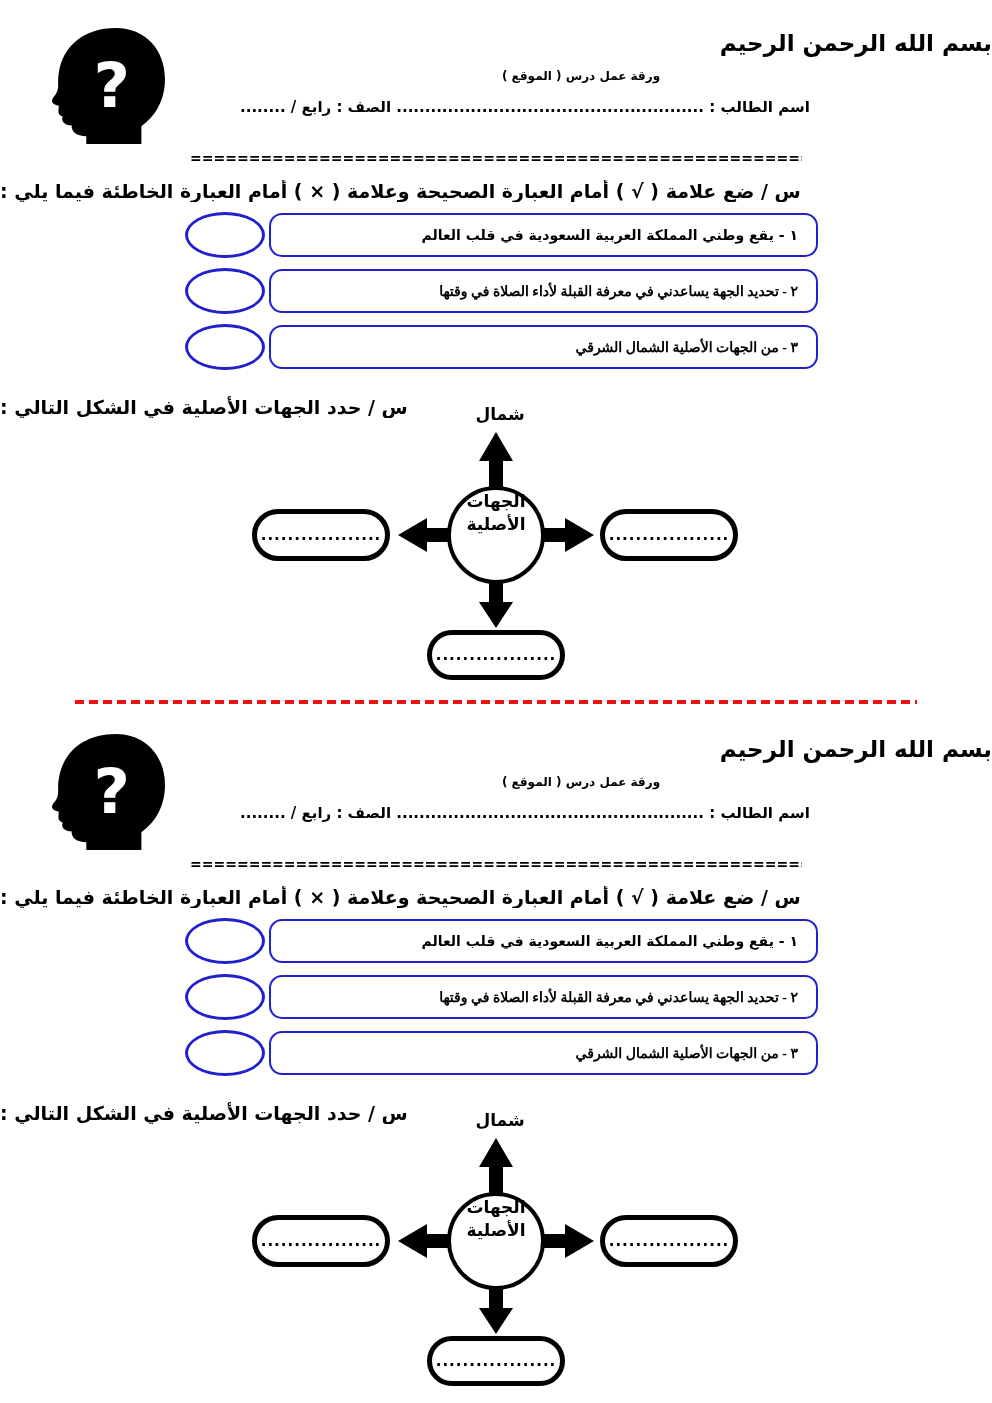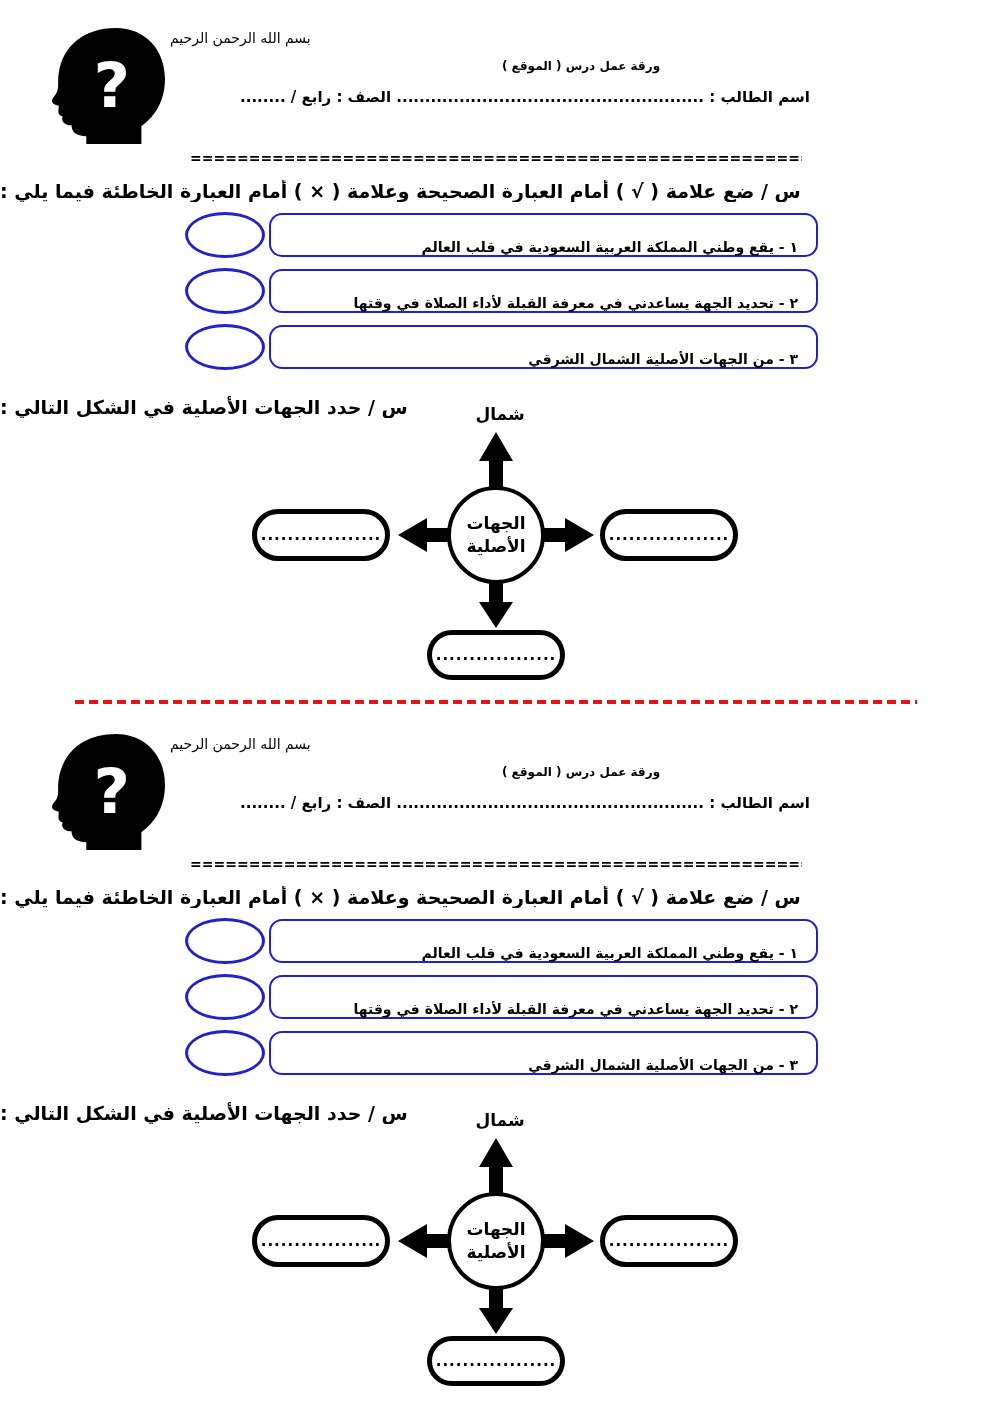--- a/index.html
+++ b/index.html
@@ -5,37 +5,37 @@
   html,body{margin:0;padding:0;}
   body{
     width:992px;height:1403px;overflow:hidden;background:#ffffff;color:#000;
     font-family:"DejaVu Sans", sans-serif;
   }
   .sheet{height:697px;overflow:hidden;position:relative;background:#fff;}
   .sheet-header{display:flex;align-items:flex-start;padding:24px 0 0 38px;}
   .logo{width:132px;height:120px;flex:none;}
   .logo svg{display:block;}
   .header-text{flex:1;padding-top:6px;}
-  .bismillah{font-size:14px;font-weight:400;text-align:left;direction:rtl;}
+  .bismillah{font-size:23px;font-weight:700;text-align:right;direction:rtl;}
   .lesson-title{font-size:12px;font-weight:700;text-align:center;direction:rtl;margin-top:13px;}
   .student-line{direction:rtl;font-size:15px;font-weight:700;margin-top:15px;text-align:left;padding:0 20px 0 70px;white-space:nowrap;overflow:hidden;}
   .equals{margin:6px 0 0 190px;width:612px;overflow:hidden;white-space:nowrap;font-size:14px;font-weight:700;}
   .question{direction:rtl;text-align:left;font-weight:700;font-size:19px;margin:14px 112px 0 0;white-space:nowrap;overflow:hidden;}
   .statements{margin:10px 0 0 185px;width:633px;}
   .statement-row{display:flex;align-items:center;}
-  .statement-row + .statement-row{margin-top:10px;}
+  .statement-row + .statement-row{margin-top:10px;font-family:Liberation Serif, serif;}
   .answer-ellipse{width:80px;height:46px;border:3px solid #2222cc;border-radius:50%;flex:none;background:#fff;box-sizing:border-box;}
-  .statement-box{flex:1;margin-left:4px;border:2px solid #2222cc;border-radius:13px;height:44px;direction:rtl;display:flex;align-items:flex-end;padding:0 18px;font-size:14px;font-weight:700;box-sizing:border-box;background:#fff;}
+  .statement-box{flex:1;margin-left:4px;border:2px solid #2222cc;border-radius:13px;height:44px;direction:rtl;display:flex;align-items:center;padding:0 18px;font-size:14px;font-weight:700;box-sizing:border-box;background:#fff;}
   .q2{margin-top:26px;}
   .diagram{position:relative;height:280px;margin-top:-14px;}
   .north-label{position:absolute;top:0;left:4px;width:100%;text-align:center;font-size:17px;font-weight:700;direction:rtl;}
   .arrows{position:absolute;top:0;left:0;width:992px;height:280px;}
   .center-circle{
     position:absolute;left:447px;top:82px;width:98px;height:98px;border:4px solid #000;border-radius:50%;
-    background:#fff;display:flex;flex-direction:column;align-items:center;justify-content:center;
+    background:#fff;display:flex;flex-direction:column;align-items:center;justify-content:flex-start;
     font-size:17px;font-weight:700;line-height:1.35;box-sizing:border-box;direction:rtl;text-align:center;
   }
   .blank-box{position:absolute;border:5px solid #000;border-radius:27px;background:#fff;display:flex;align-items:center;justify-content:center;font-size:15px;font-weight:700;letter-spacing:1px;box-sizing:border-box;}
   .blank-left{left:252px;top:105px;width:138px;height:52px;}
   .blank-right{left:600px;top:105px;width:138px;height:52px;}
   .blank-bottom{left:427px;top:226px;width:138px;height:50px;}
   .red-divider{height:4px;margin:3px 75px 2px;background:repeating-linear-gradient(90deg,#ee1111 0 9px,transparent 9px 14px);}
   .qmark{font-family:"DejaVu Sans",sans-serif;font-weight:700;fill:#ffffff;font-size:64px;}
 </style>
 </head>

